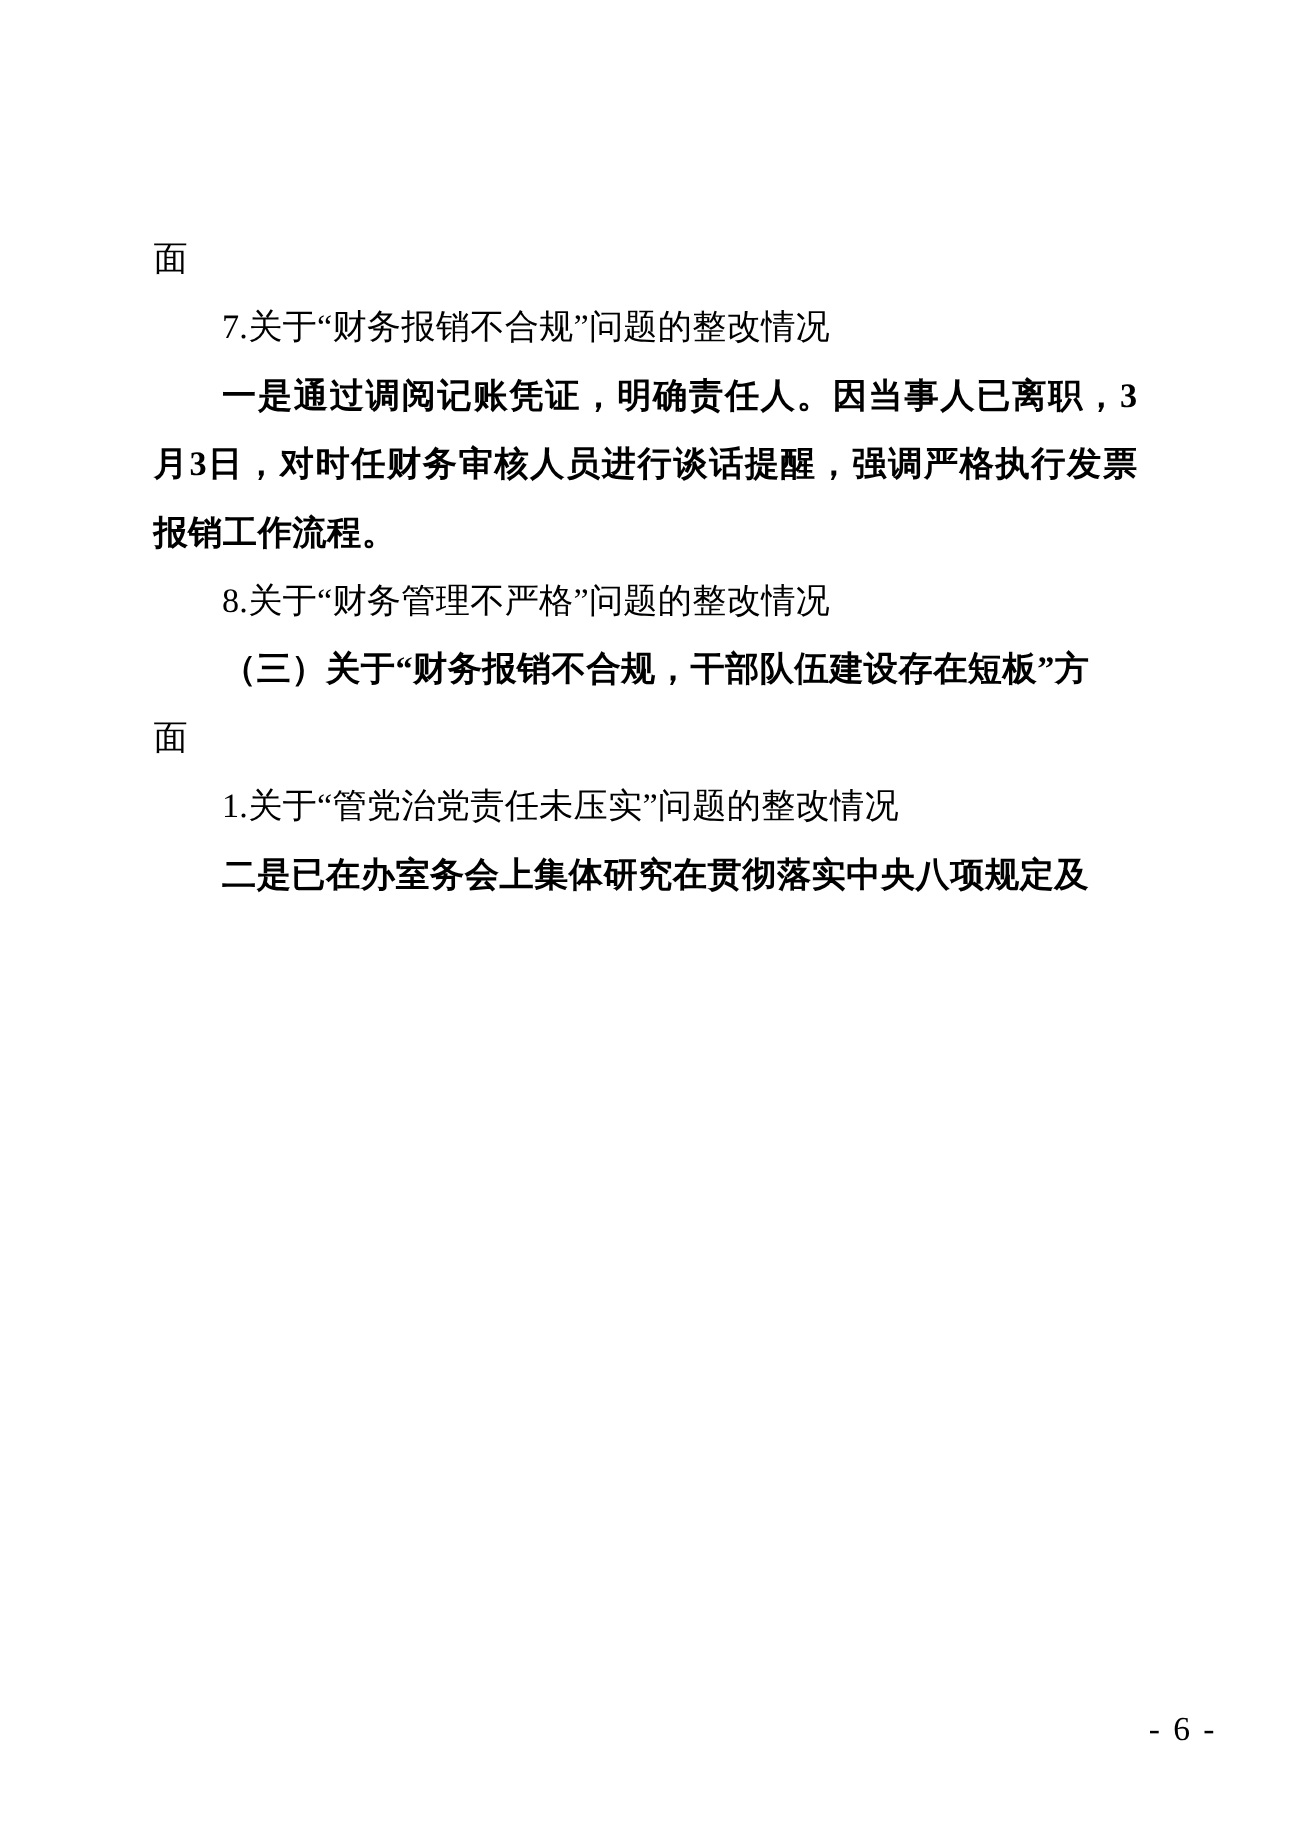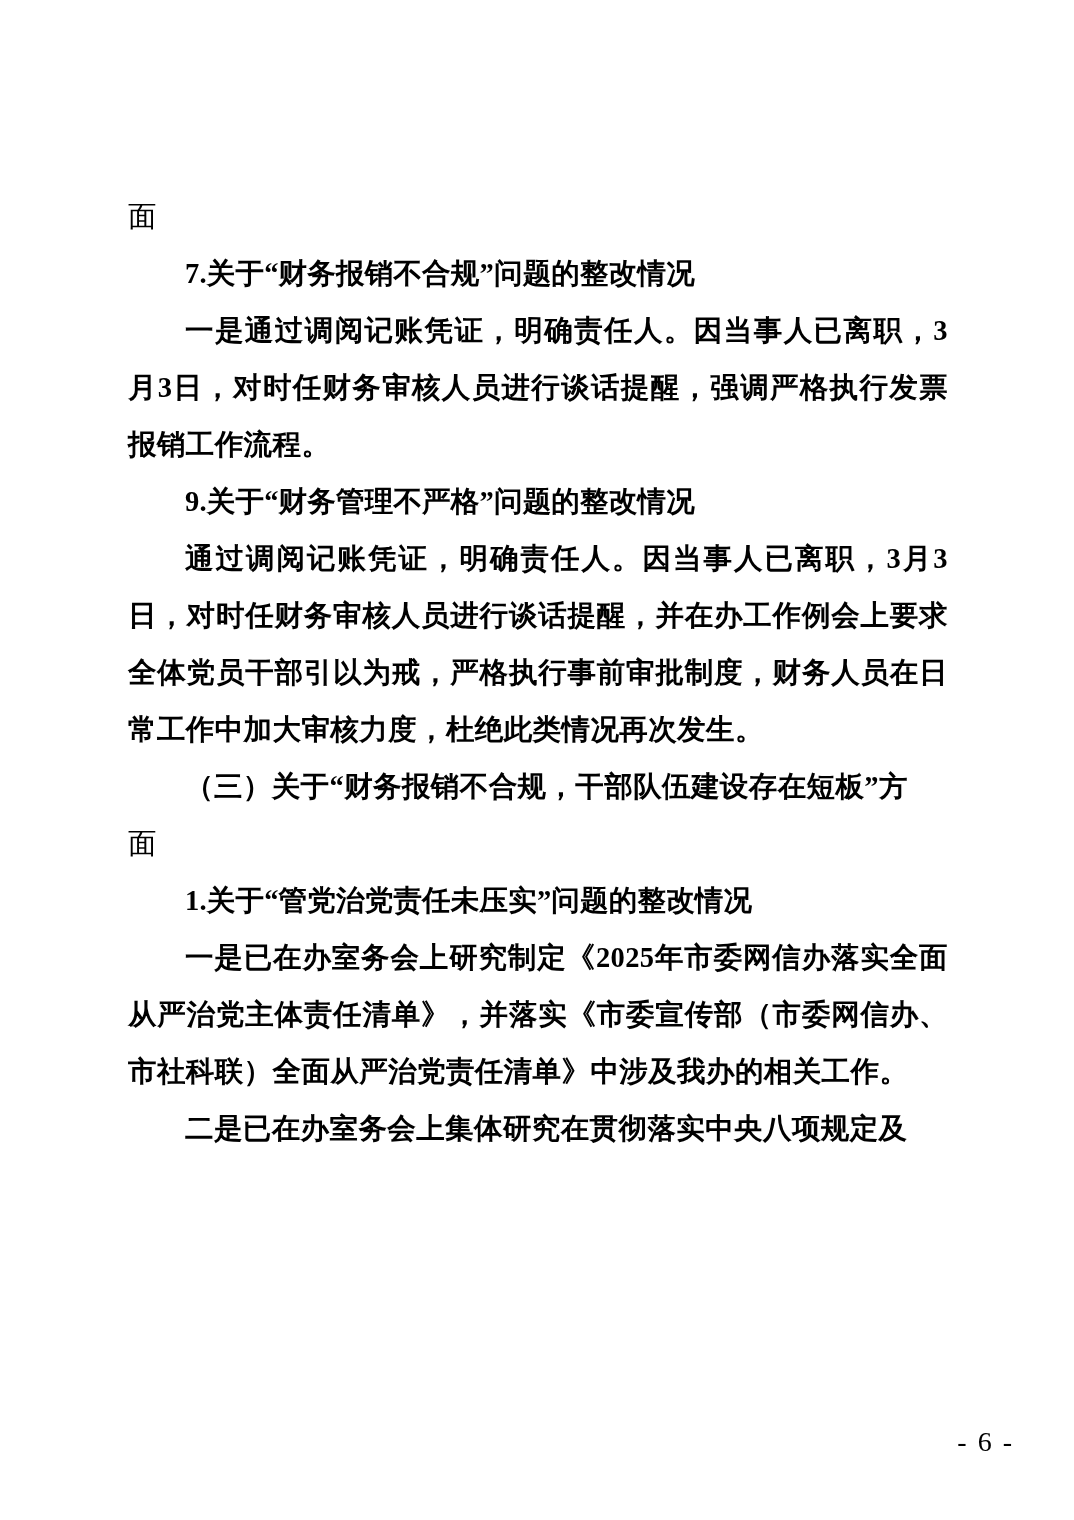--- a/index.html
+++ b/index.html
@@ -31,21 +31,21 @@
     text-align: justify;
     text-justify: inter-ideograph;
     word-break: break-all;
   }
   p.indent {
     text-indent: 2em;
     font-weight: bold;
   }
   p.heading {
     text-indent: 2em;
-    font-weight: bold;
+    font-weight: normal;
     letter-spacing: 0.2px;
   }
   .pagenum {
     position: absolute;
     left: 0;
     right: 60px;
     bottom: 62px;
     text-align: right;
     font-size: 28px;
     font-family: "Liberation Serif", "DejaVu Serif", serif;
@@ -53,22 +53,20 @@
   }
 </style>
 </head>
 <body>
 
 <div class="page">
   <div class="content">
     <p class="">面</p>
     <p class="heading">7.关于“财务报销不合规”问题的整改情况</p>
     <p class="indent">一是通过调阅记账凭证，明确责任人。因当事人已离职，3月3日，对时任财务审核人员进行谈话提醒，强调严格执行发票报销工作流程。</p>
-    <p class="heading">9.关于“财务管理不严格”问题的整改情况</p>
-    <p class="indent">通过调阅记账凭证，明确责任人。因当事人已离职，3月3日，对时任财务审核人员进行谈话提醒，并在办工作例会上要求全体党员干部引以为戒，严格执行事前审批制度，财务人员在日常工作中加大审核力度，杜绝此类情况再次发生。</p>
+    <p class="heading">8.关于“财务管理不严格”问题的整改情况</p>
     <p class="indent">（三）关于“财务报销不合规，干部队伍建设存在短板”方</p>
     <p class="">面</p>
     <p class="heading">1.关于“管党治党责任未压实”问题的整改情况</p>
-    <p class="indent">一是已在办室务会上研究制定《2025年市委网信办落实全面从严治党主体责任清单》，并落实《市委宣传部（市委网信办、市社科联）全面从严治党责任清单》中涉及我办的相关工作。</p>
     <p class="indent">二是已在办室务会上集体研究在贯彻落实中央八项规定及</p>
   </div>
   <div class="pagenum">- 6 -</div>
 </div>
 
 </body></html>

